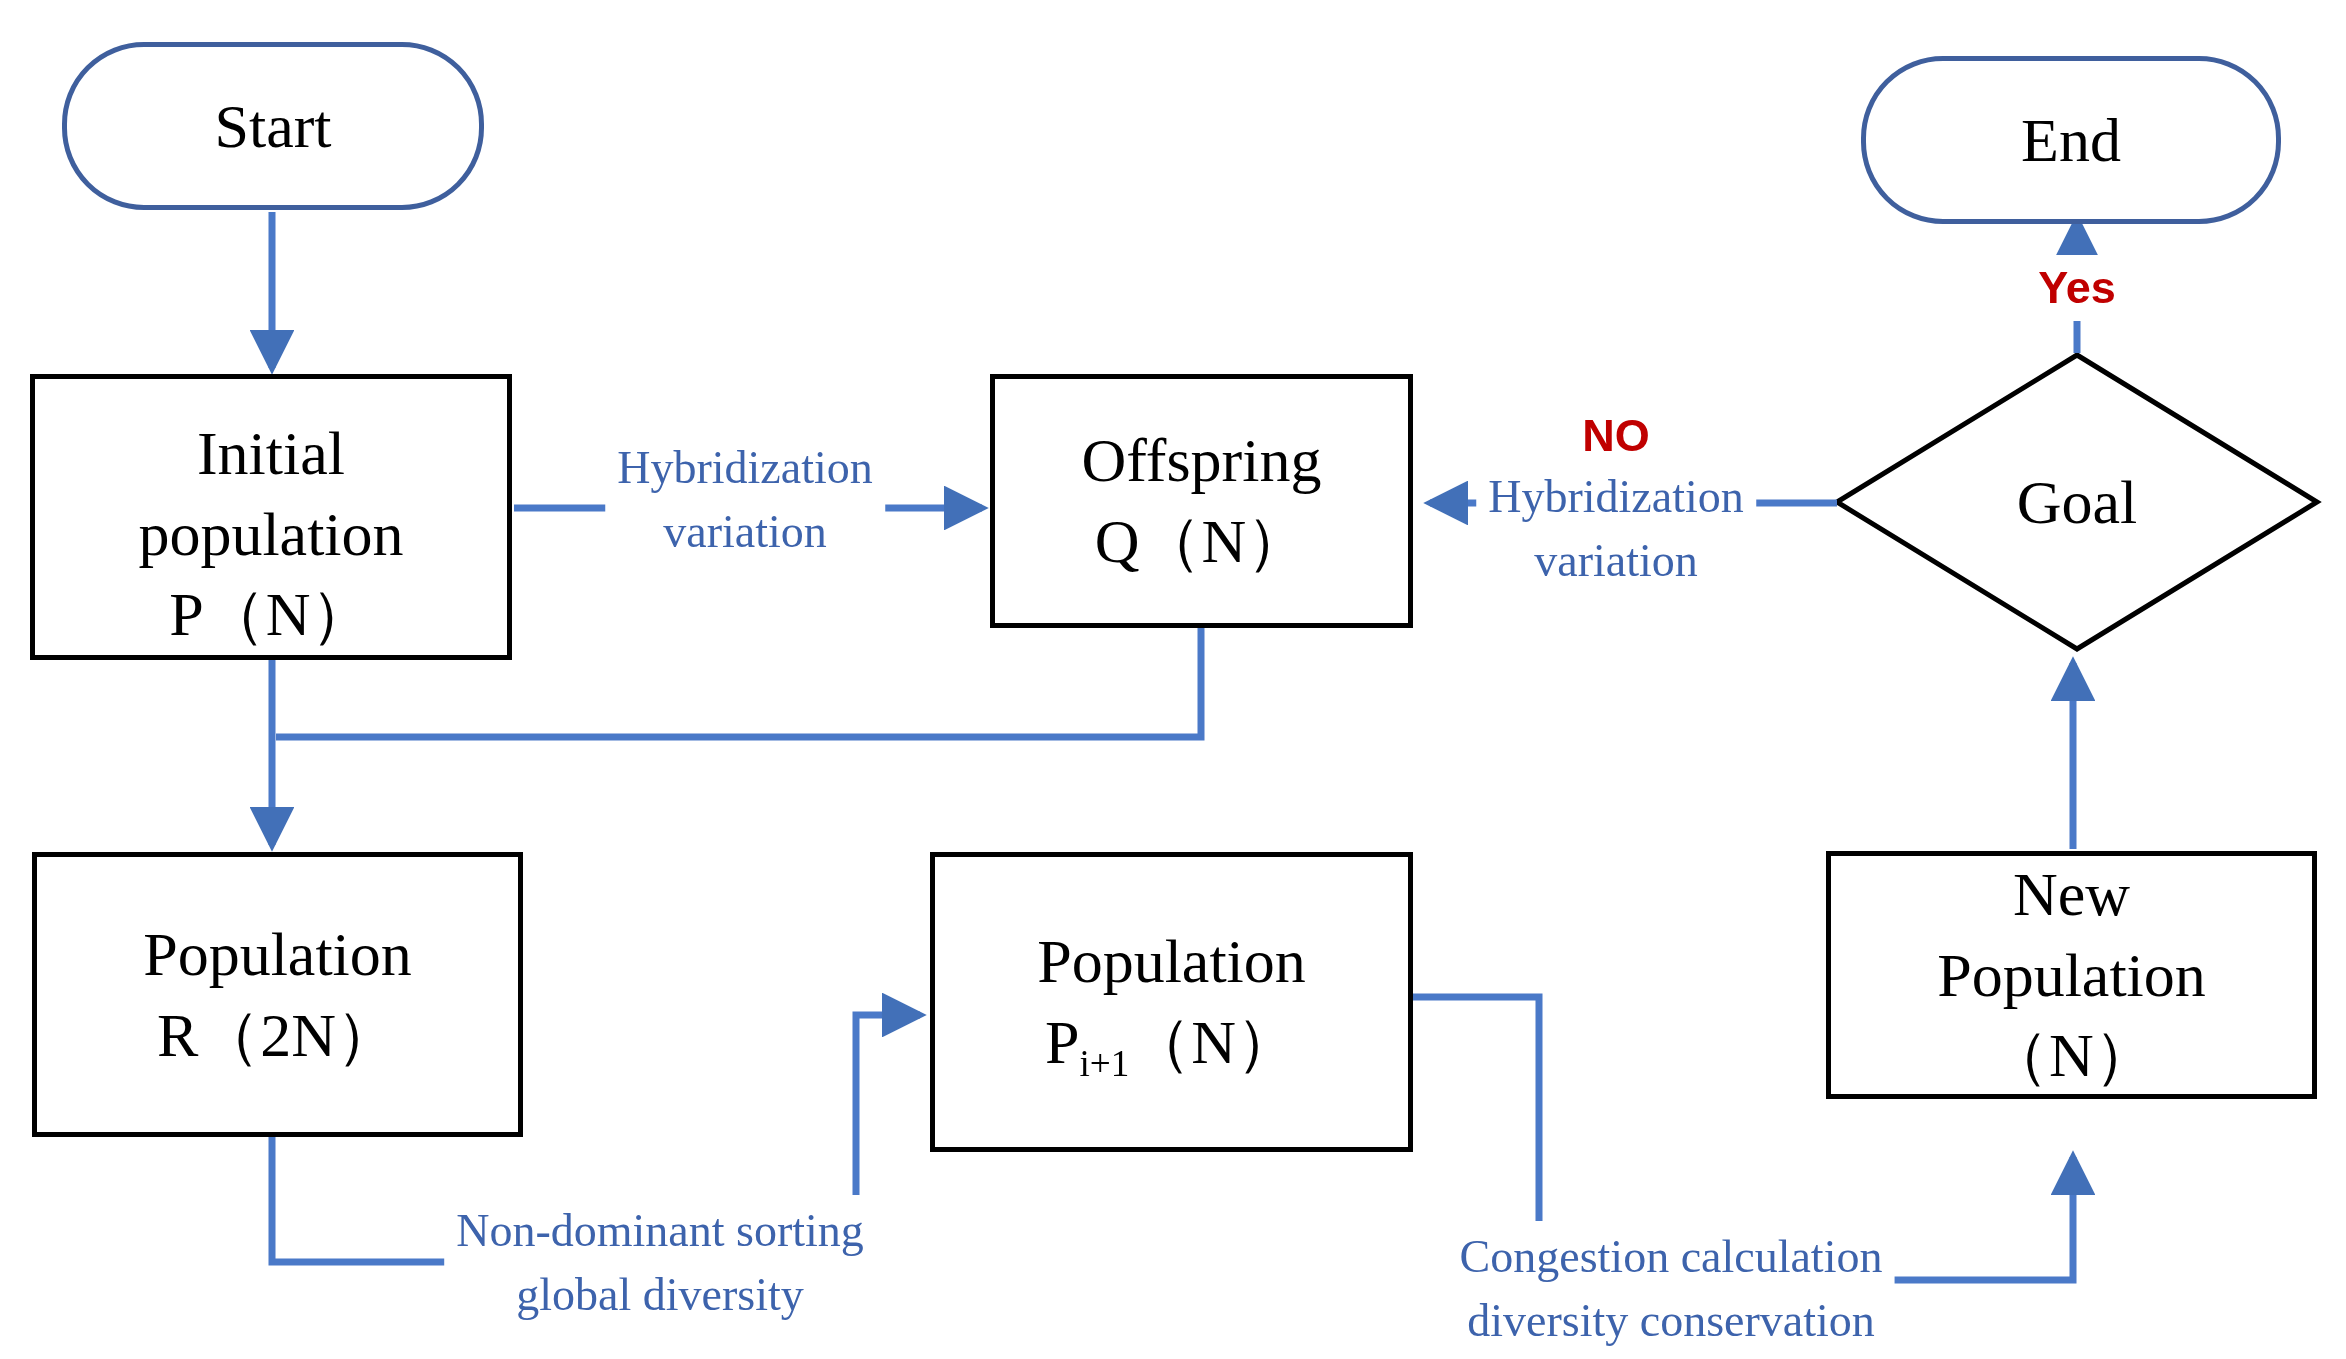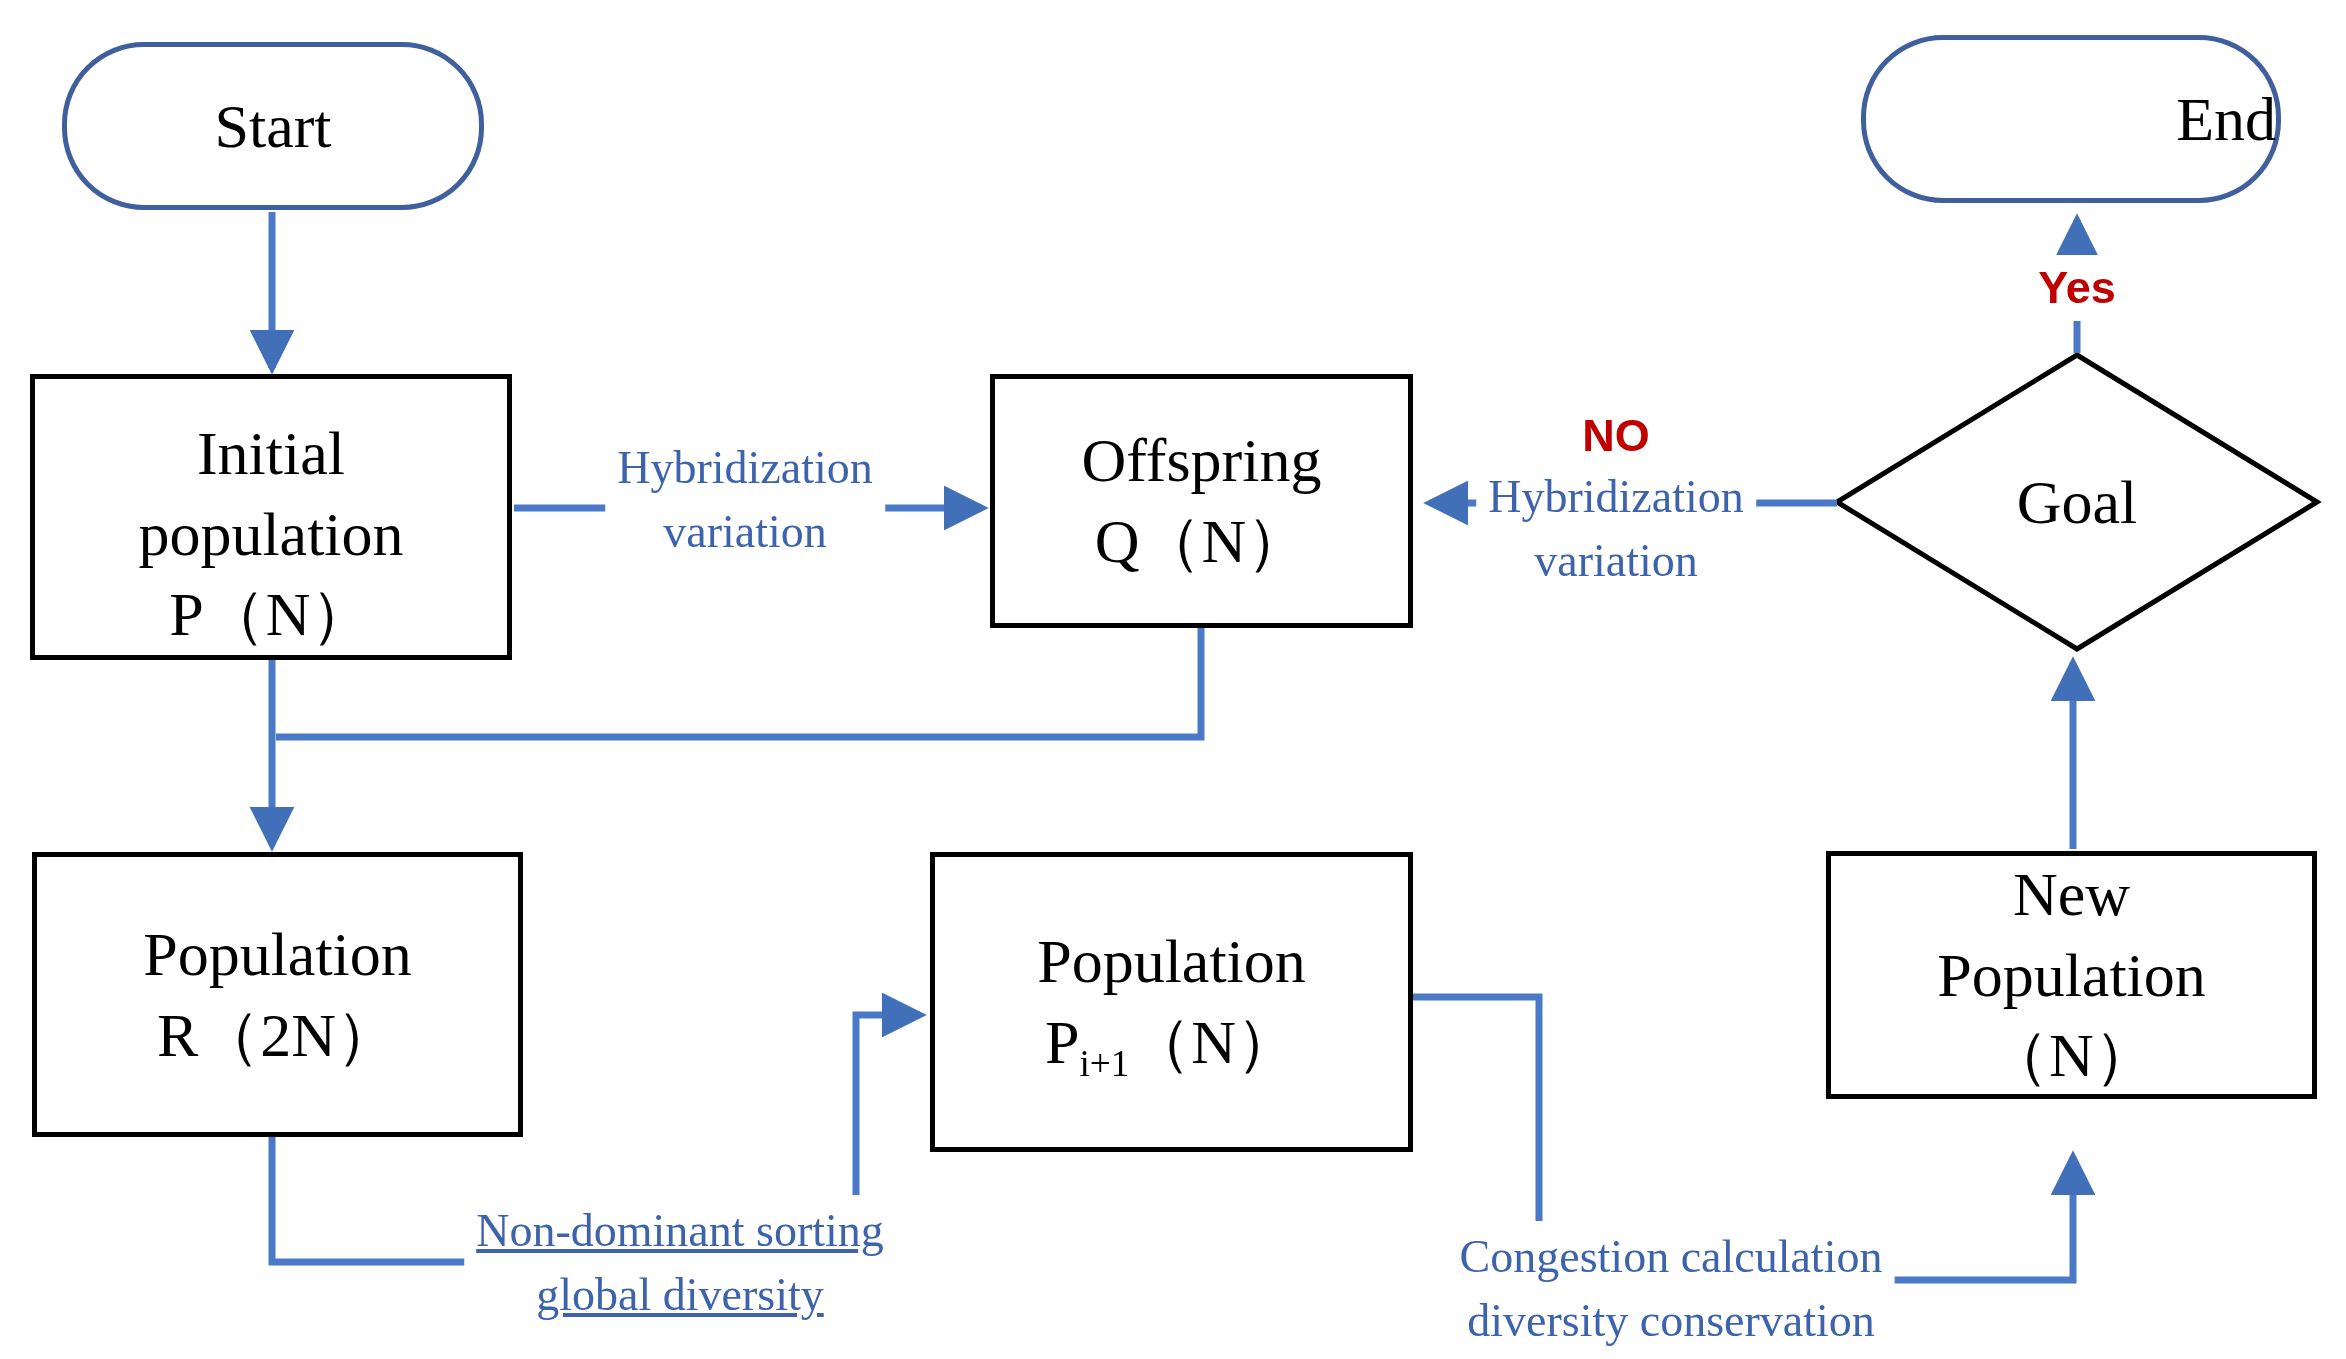--- a/index.html
+++ b/index.html
@@ -66,21 +66,21 @@
       <polyline points="1413,997 1539,997 1539,1280 2073,1280 2073,1157" marker-end="url(#arr)"></polyline>
       <line x1="2073" y1="849" x2="2073" y2="663" marker-end="url(#arr)"></line>
       <line x1="2077" y1="353" x2="2077" y2="220" marker-end="url(#arr)"></line>
     </g>
   </svg>
 
   <div class="node terminal" style="left:62px;top:42px;width:422px;height:168px;">
     <div class="tline">Start</div>
   </div>
 
-  <div class="node terminal" style="left:1861px;top:35px;width:420px;height:168px;align-items:flex-end;">
+  <div class="node terminal" style="left:1861px;top:56px;width:420px;height:168px;">
     <div class="tline">End</div>
   </div>
 
   <div class="node" style="left:30px;top:374px;width:482px;height:286px;justify-content:flex-end;">
     <div class="tline">Initial</div>
     <div class="tline">population</div>
     <div class="tline">P（N）</div>
   </div>
 
   <div class="node" style="left:990px;top:374px;width:423px;height:254px;">
@@ -111,21 +111,21 @@
     <div>variation</div>
   </div>
 
   <div class="lbl" style="left:1616px;top:500px;">
     <div class="decision">NO</div>
     <div>Hybridization</div>
     <div>variation</div>
   </div>
 
 
-  <div class="lbl" style="left:680px;top:1263px;text-decoration:underline;">
+  <div class="lbl" style="left:660px;top:1263px;">
     <div>Non-dominant sorting</div>
     <div>global diversity</div>
   </div>
 
   <div class="lbl" style="left:1671px;top:1289px;">
     <div>Congestion calculation</div>
     <div>diversity conservation</div>
   </div>
 
   <div class="lbl" style="left:2077px;top:288px;">

